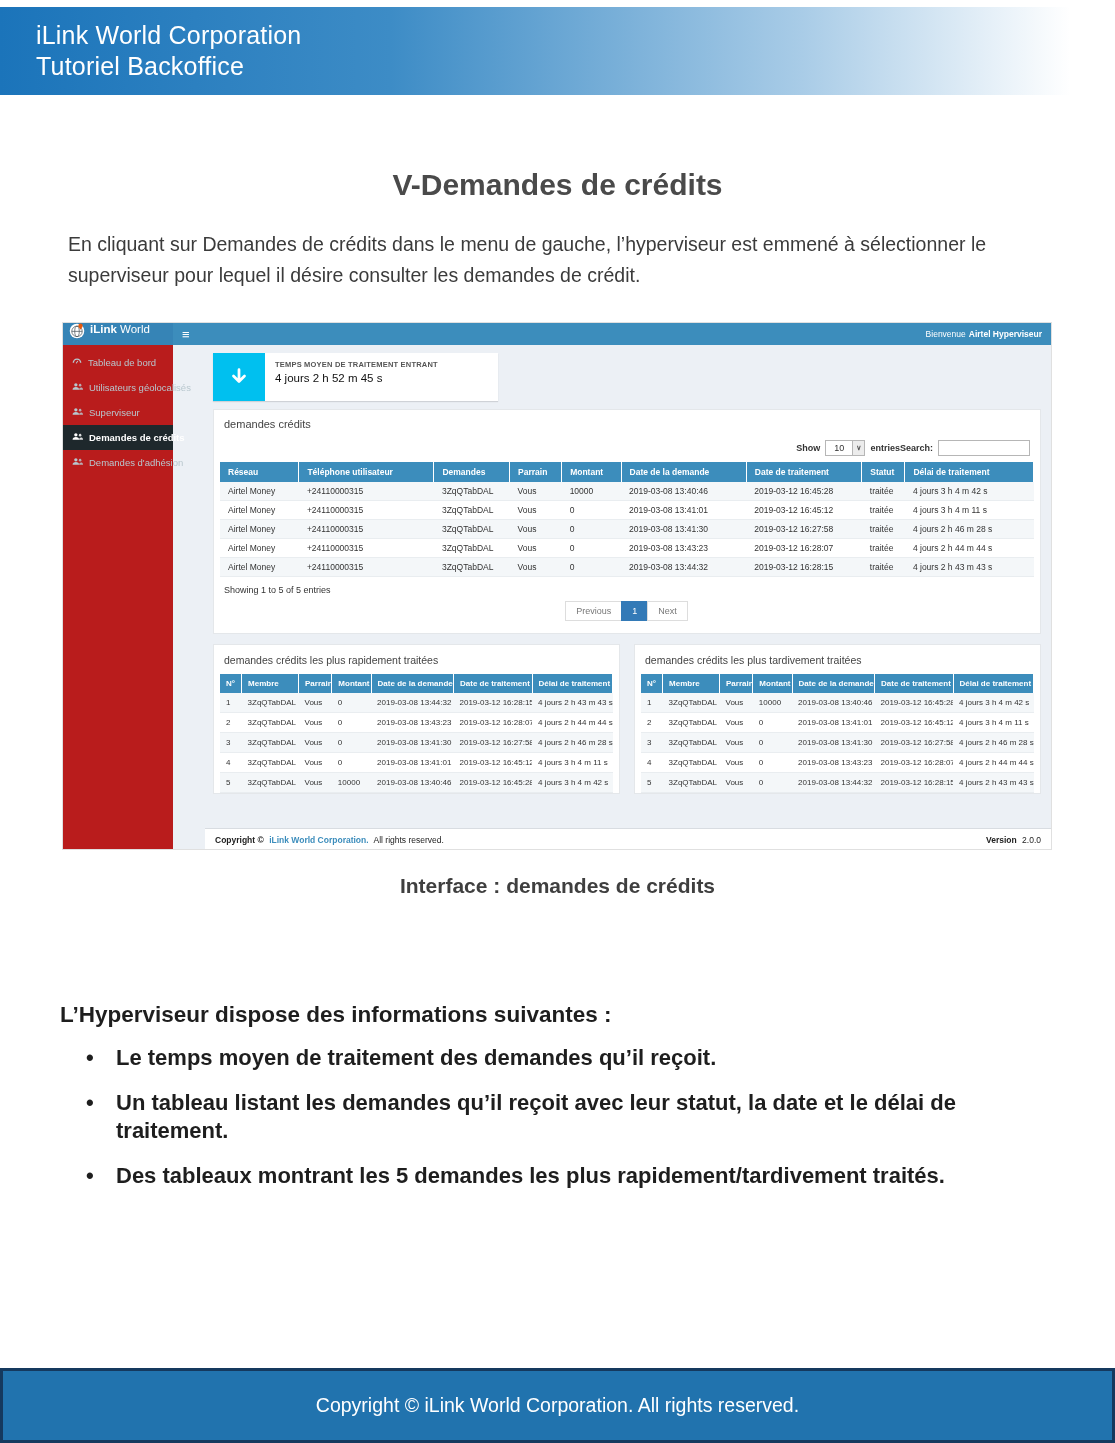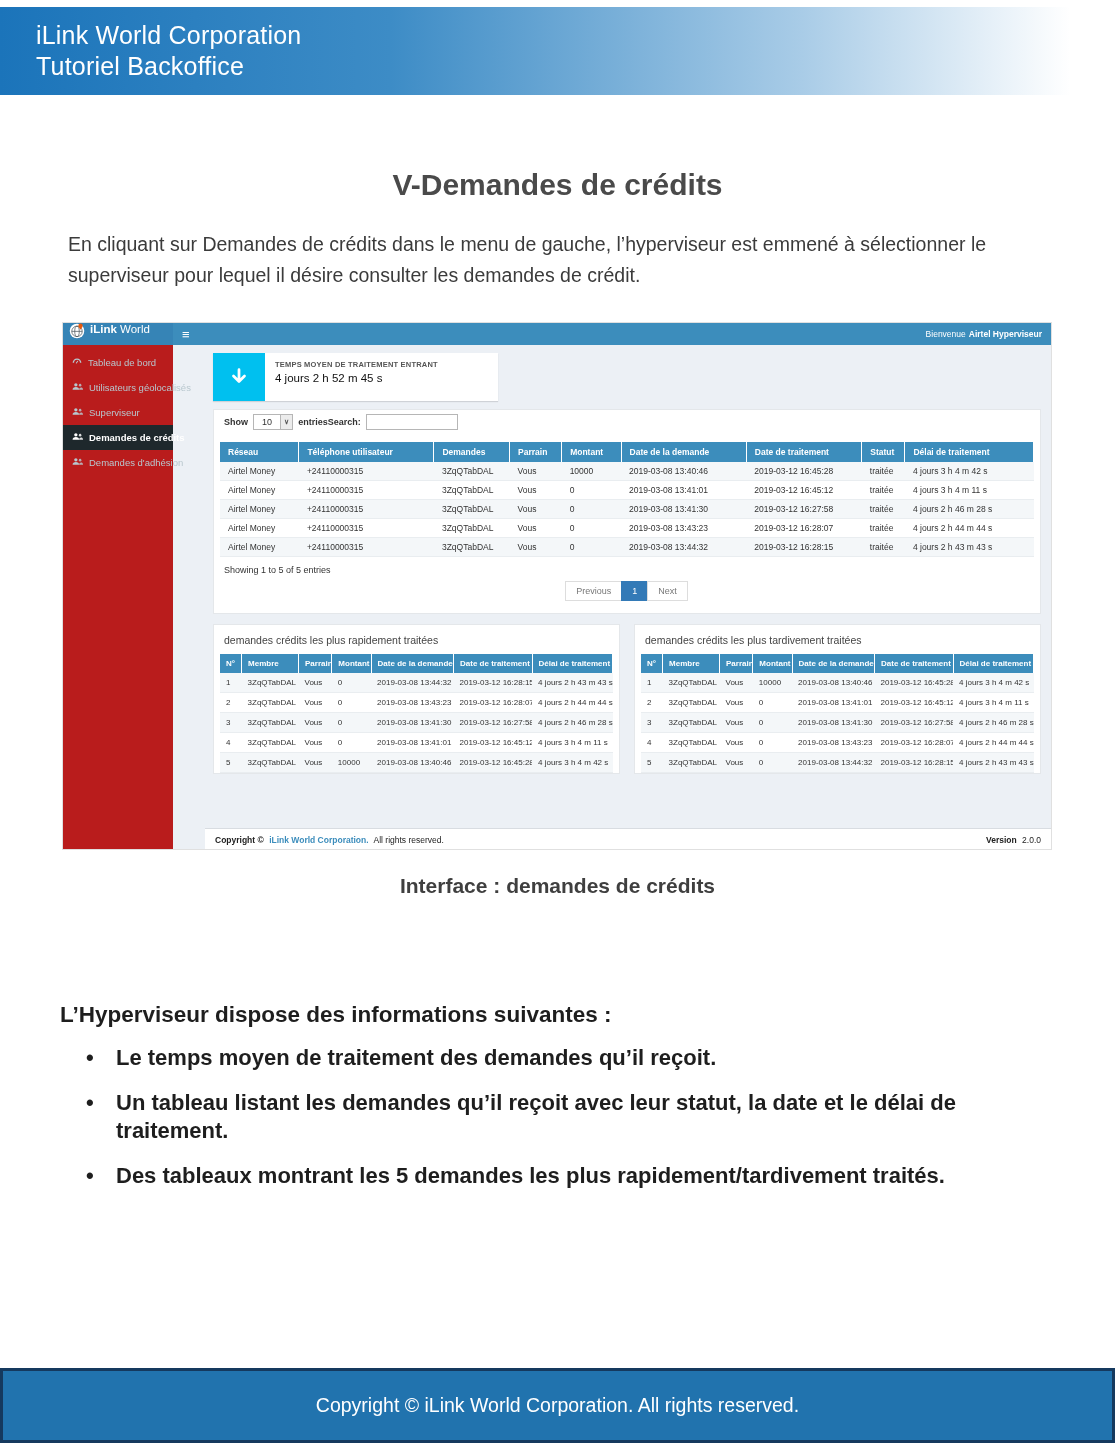--- a/index.html
+++ b/index.html
@@ -66,21 +66,21 @@
   .side-item.active { background: #1e282c; color: #ffffff; font-weight: bold; }
   .side-item svg { flex: none; }
   .content { flex: 1; background: #ecf0f5; display: flex; flex-direction: column; padding: 8px 10px 0 8px; overflow: hidden; margin-left: 32px; }
   .stat-card { width: 285px; height: 48px; background: #fff; display: flex; box-shadow: 0 1px 1px rgba(0,0,0,.12); flex: none; }
   .stat-icon { width: 52px; background: #00c0ef; display: flex; align-items: center; justify-content: center; flex: none; }
   .stat-text { padding: 7px 10px; }
   .stat-label { font-size: 7.5px; color: #555; font-weight: 600; letter-spacing: .2px; }
   .stat-value { font-size: 11.5px; font-weight: normal; color: #111; margin-top: 3px; }
   .panel { background: #fff; border: 1px solid #e4e7ea; margin-top: 8px; }
   .panel-title { padding: 8px 10px 6px; font-size: 11px; color: #444; }
-  .controls { display: flex; justify-content: flex-start; align-items: center; padding: 4px 10px 12px; font-size: 9px; font-weight: bold; color: #333; }
+  .controls { display: flex; justify-content: flex-end; align-items: center; padding: 4px 10px 6px; font-size: 9px; font-weight: bold; color: #333; }
   .show-group { display: flex; align-items: center; }
   .select-box { display: inline-flex; border: 1px solid #b6b6b6; margin: 0 5px; align-items: stretch; background: #fff; cursor: pointer; }
   .select-val { padding: 2px 8px; font-weight: normal; }
   .select-arrow { background: #ececec; border-left: 1px solid #b6b6b6; padding: 2px 3px; font-size: 7px; color: #555; display: flex; align-items: center; }
   .search-group { display: flex; align-items: center; }
   .search-group input { border: 1px solid #b6b6b6; width: 92px; height: 16px; margin-left: 5px; font-size: 9px; padding: 0 3px; }
   table.grid { border-collapse: collapse; table-layout: fixed; width: calc(100% - 12px); margin: 0 6px; }
   table.grid th {
     background: #3c8dbc; color: #fff; text-align: left; font-size: 8.5px; font-weight: bold;
     padding: 5px 8px; border-right: 1px solid rgba(255,255,255,.15); white-space: nowrap; overflow: hidden; cursor: pointer;
@@ -210,20 +210,21 @@
             <path d="M12 4v12M6 11l6 6 6-6" stroke="#ffffff" stroke-width="3" fill="none" stroke-linecap="round" stroke-linejoin="round"></path>
           </svg>
         </div>
         <div class="stat-text">
           <div class="stat-label">TEMPS MOYEN DE TRAITEMENT ENTRANT</div>
           <div class="stat-value">4 jours 2 h 52 m 45 s</div>
         </div>
       </div>
 
       <div class="panel">
+        <div class="panel-title">demandes crédits</div>
         <div class="controls">
           <div class="show-group">
             <span>Show</span>
             <span class="select-box">
               <span class="select-val">10</span>
               <span class="select-arrow">∨</span>
             </span>
             <span>entries</span>
           </div>
           <div class="search-group">

